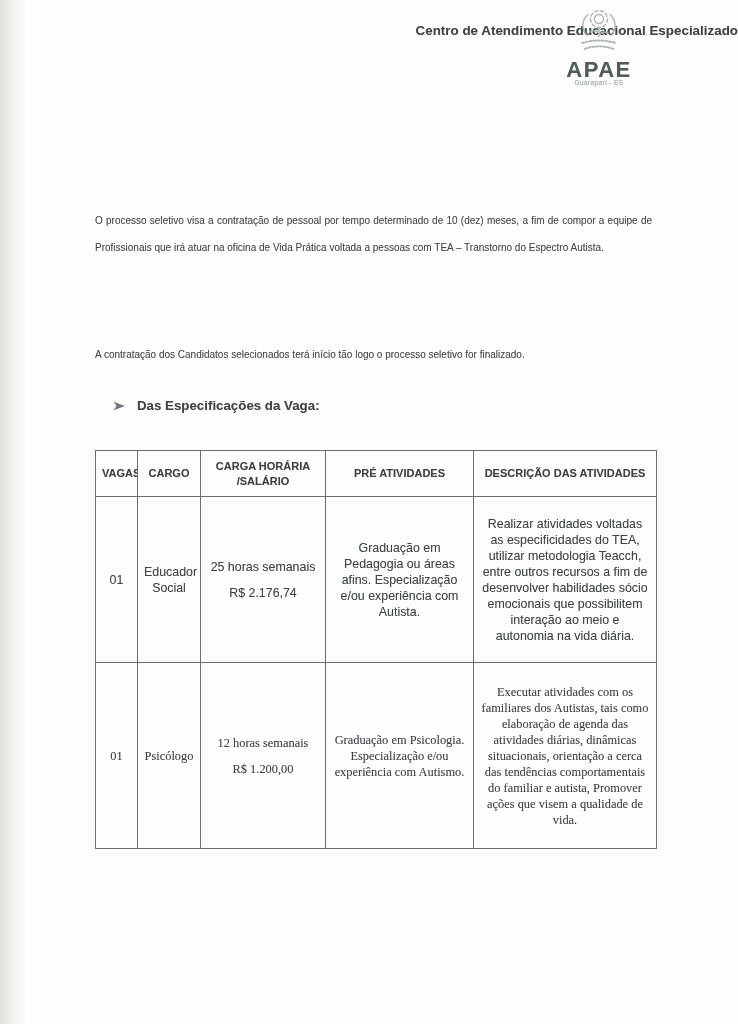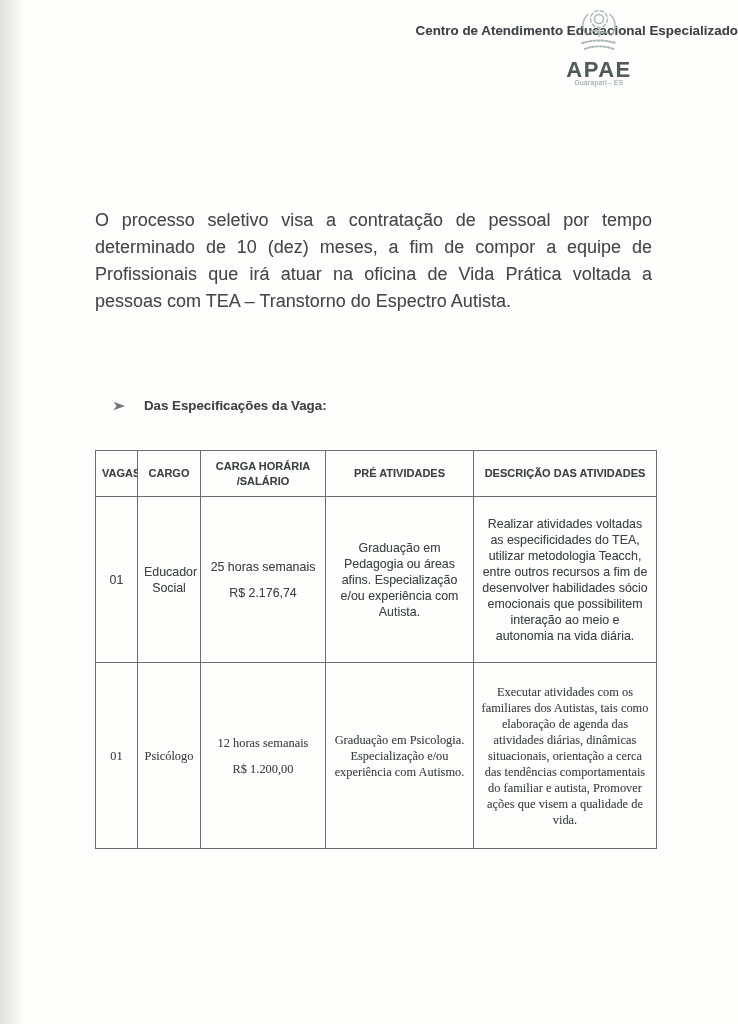--- a/index.html
+++ b/index.html
@@ -27,26 +27,26 @@
   .logo-apae{font-weight:bold;font-size:22px;letter-spacing:1.5px;color:#505c57;line-height:18px;margin-top:1px;}
   .logo-loc{font-size:6.5px;letter-spacing:.4px;color:#9aaba4;line-height:8px;}
   
   .doc-title{
     position:absolute;top:131px;left:0;width:738px;text-align:center;
     font-weight:bold;font-size:13.5px;line-height:27px;color:#3e4347;
   }
   
   .para{
     position:absolute;left:95px;width:557px;margin:0;
-    text-align:justify;font-size:18px;line-height:27px;color:#45484b;
+    text-align:justify;font-size:10px;line-height:27px;color:#45484b;
   }
   .p1{top:207px;} .p2{top:288px;} .p3{top:341px;}
   
   .section-heading{
-    position:absolute;top:398px;left:113px;display:flex;align-items:center;gap:18px;
+    position:absolute;top:398px;left:113px;display:flex;align-items:center;gap:11px;
     font-weight:bold;font-size:13.3px;color:#3f4347;
   }
   .arrow-bullet{display:inline-block;line-height:0;}
   
   .spec-table-wrap{position:absolute;top:450px;left:95px;}
   table.spec{
     border-collapse:collapse;table-layout:fixed;width:561px;
     background:transparent;
   }
   table.spec th, table.spec td{
@@ -89,20 +89,21 @@
       <path d="M67 10 C76 18 78 32 69 42"></path>
       <path d="M24 54 Q50 46 76 54" stroke-dasharray="3 3" stroke-width="3"></path>
       <path d="M28 63 Q50 55 72 63" stroke-dasharray="3 3" stroke-width="3"></path>
     </svg>
     <div class="logo-apae">APAE</div>
     <div class="logo-loc">Guarapari - ES</div>
   </div>
 
 
   <p class="para p1">O processo seletivo visa a contratação de pessoal por tempo determinado de 10 (dez) meses, a fim de compor a equipe de Profissionais que irá atuar na oficina de Vida Prática voltada a pessoas com TEA – Transtorno do Espectro Autista.</p>
+  <p class="para p3">A contratação dos Candidatos selecionados terá início tão logo o processo seletivo for finalizado.</p>
 
   <div class="section-heading">
     <span class="arrow-bullet">
       <svg width="13" height="10" viewBox="0 0 13 10">
           <path d="M0.5 0.8 L12 5 L0.5 9.2 L3.6 5 Z" fill="#70757a"></path>
         </svg>
     </span>
     <span>Das Especificações da Vaga:</span>
   </div>
 

